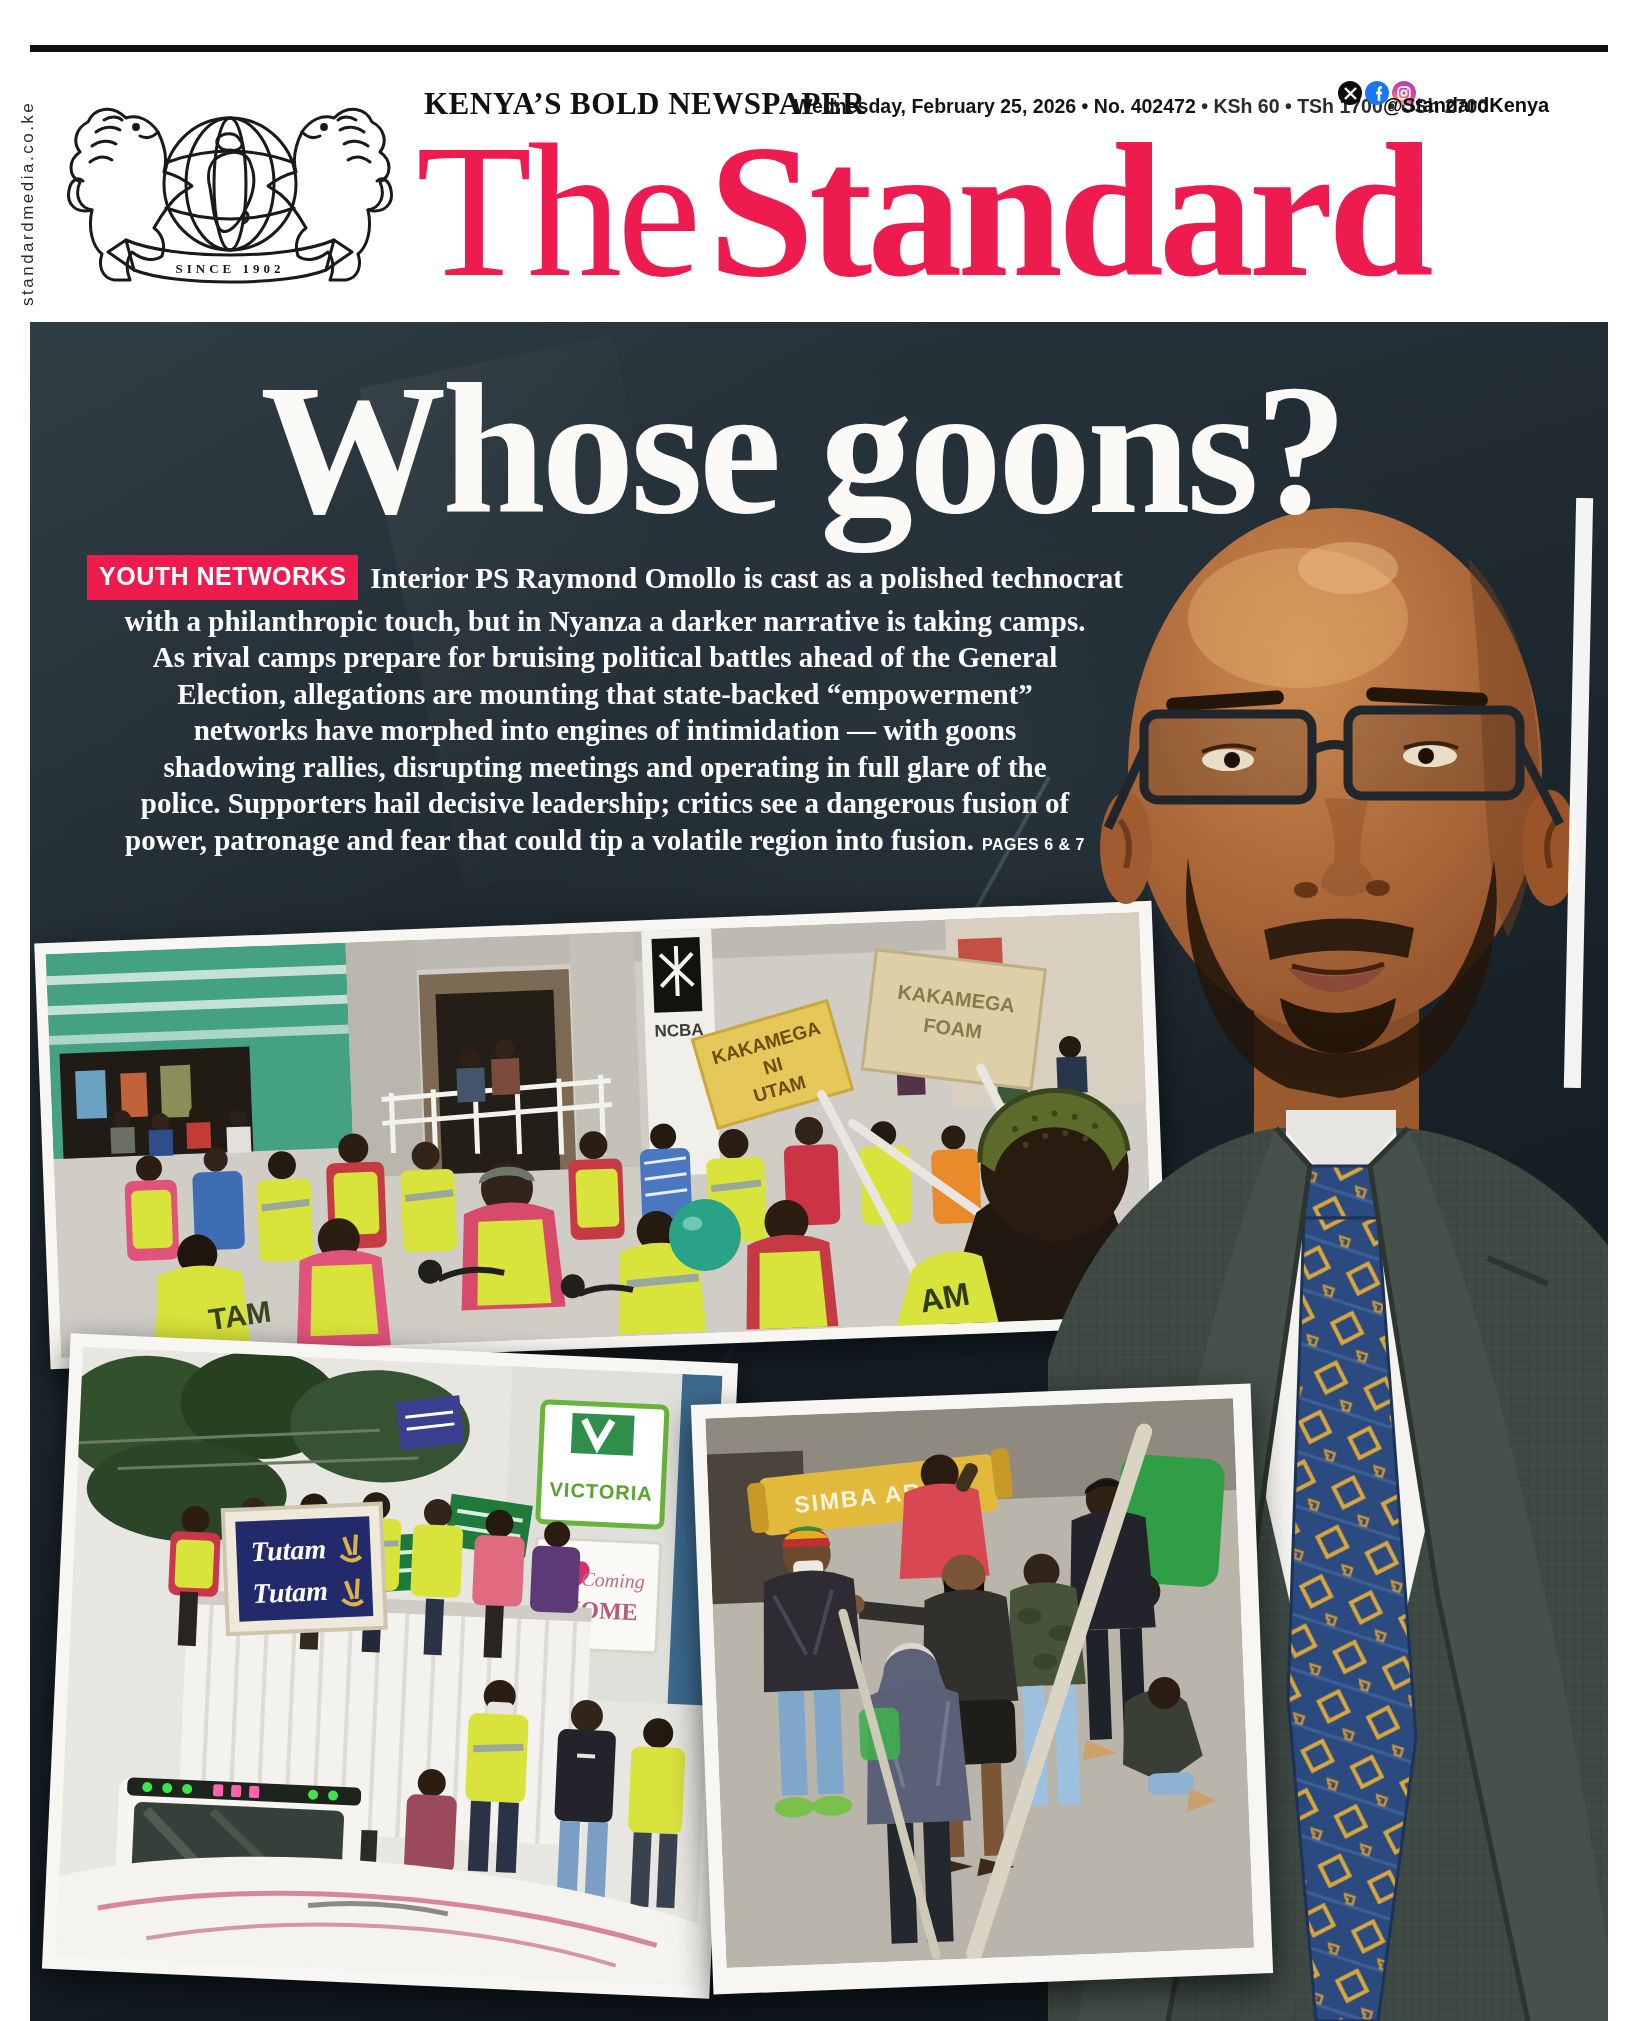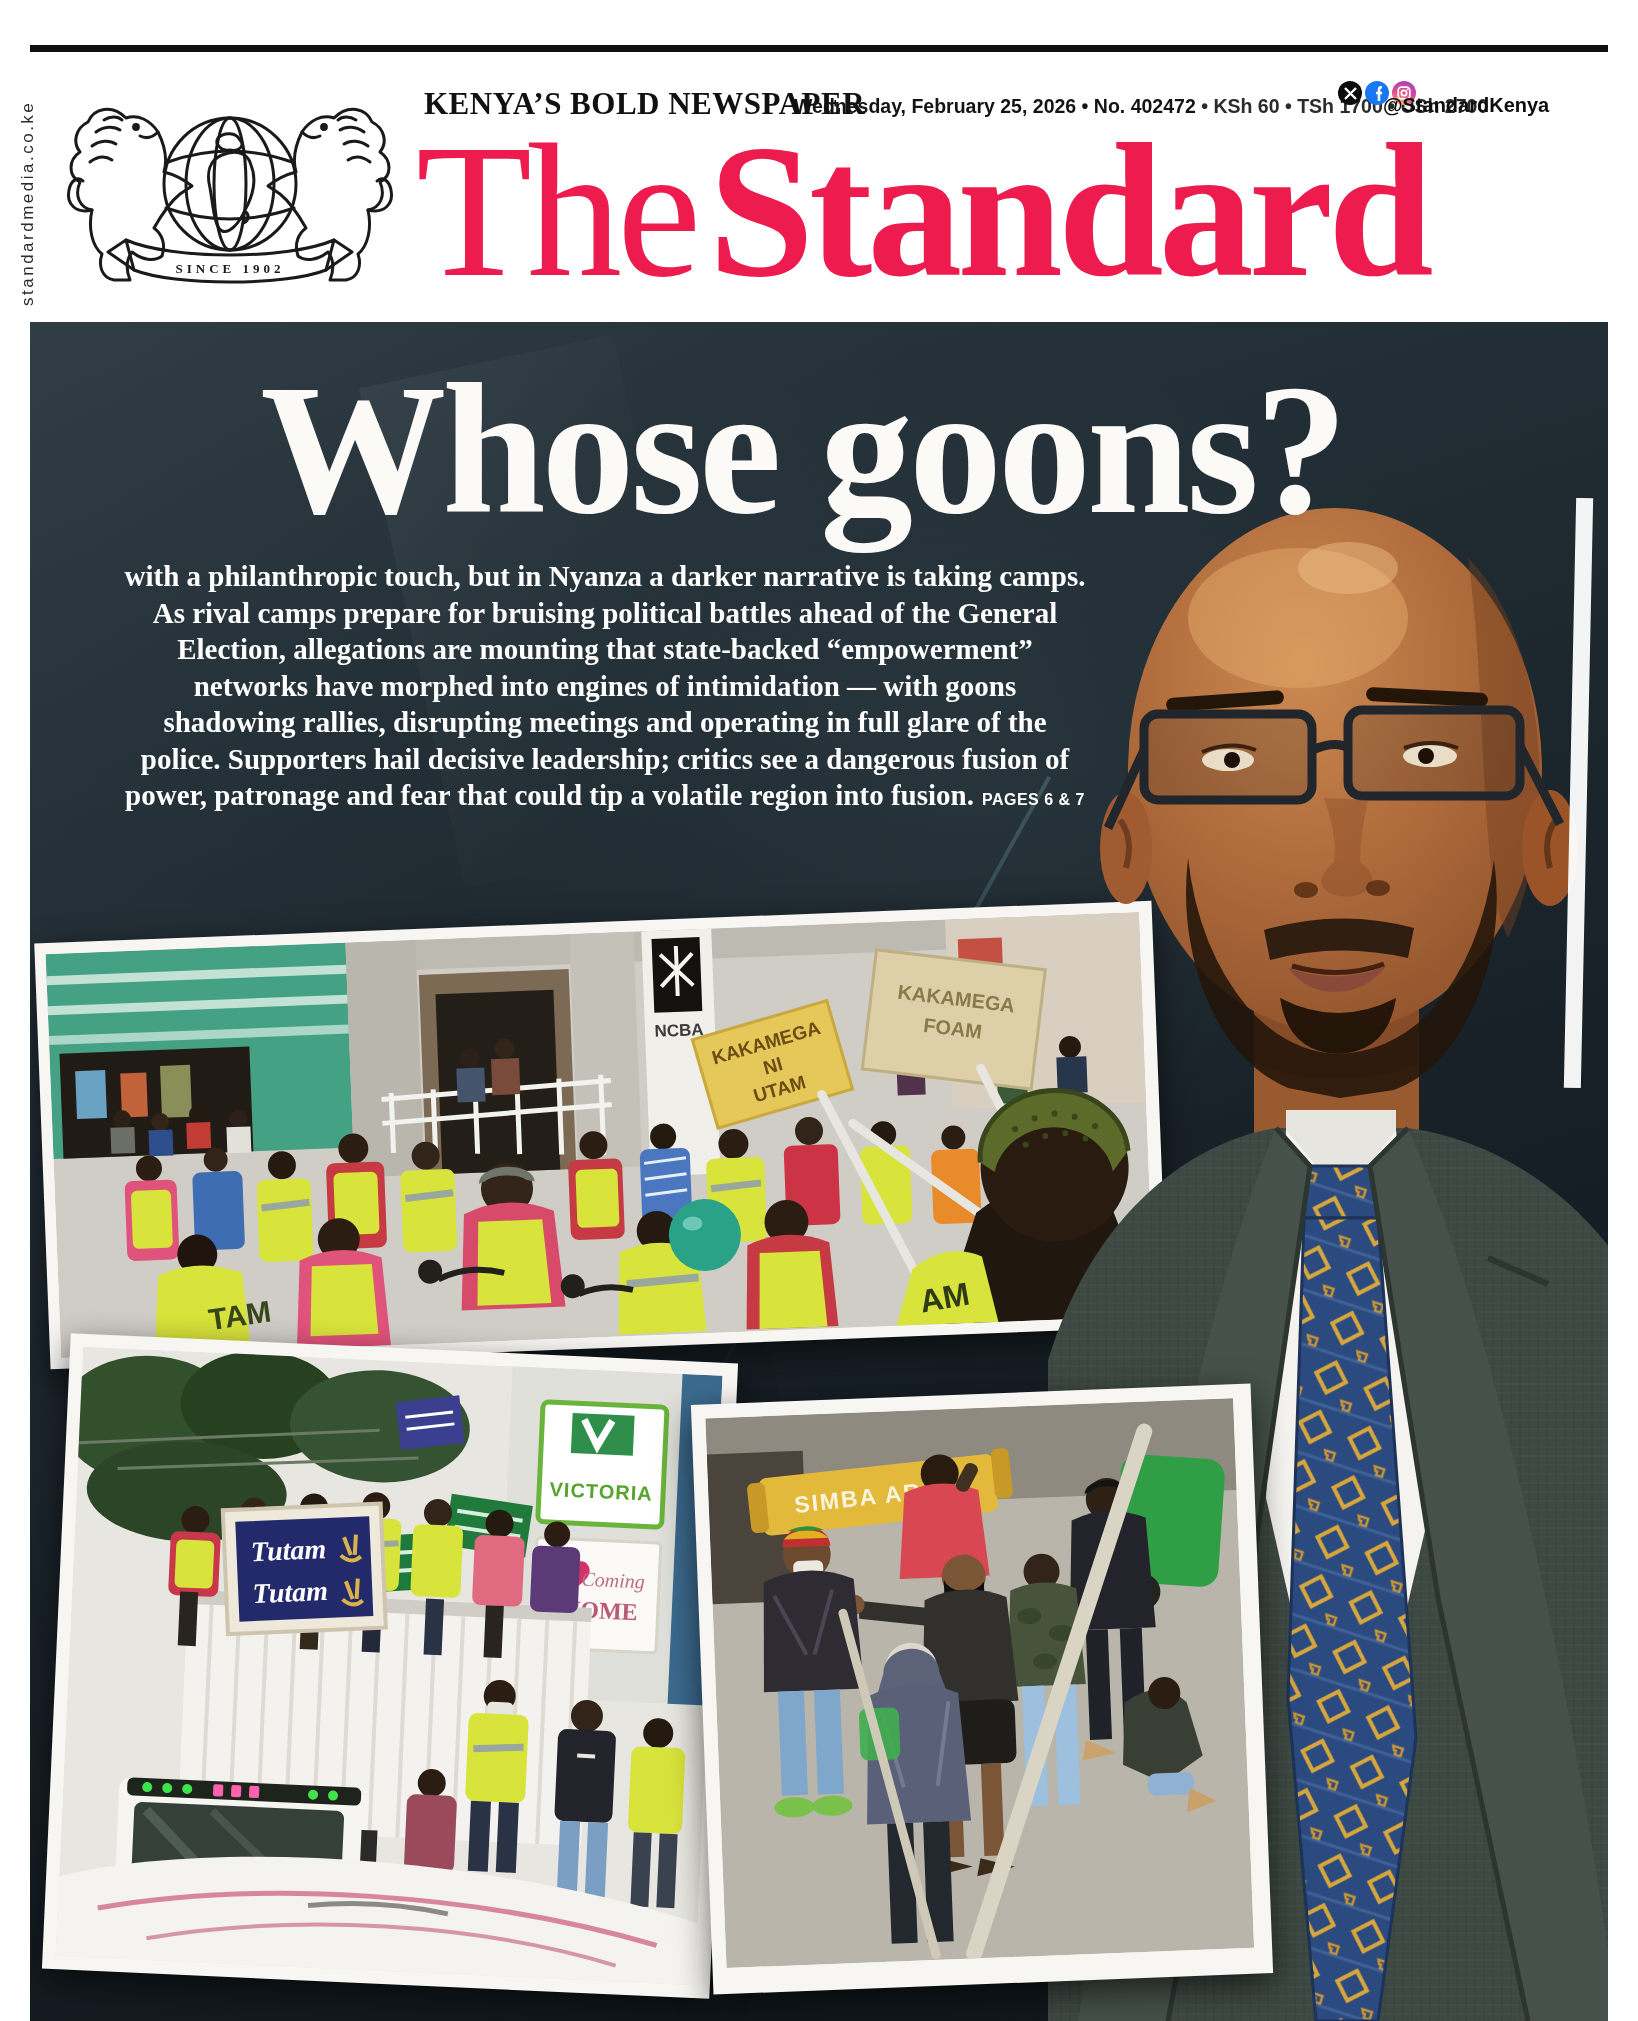--- a/index.html
+++ b/index.html
@@ -134,20 +134,21 @@
     <span class="the">The</span><span class="std">Standard</span>
   </div>
 
   <div class="panel">
     <div class="streak"></div>
     <div class="streak2"></div>
 
     <div class="headline">Whose goons?</div>
 
     <div class="standfirst">
+      <div><span class="kicker">YOUTH NETWORKS</span><span>Interior PS Raymond Omollo is cast as a polished technocrat</span></div>
       <div>with a philanthropic touch, but in Nyanza a darker narrative is taking camps.</div>
       <div>As rival camps prepare for bruising political battles ahead of the General</div>
       <div>Election, allegations are mounting that state-backed “empowerment”</div>
       <div>networks have morphed into engines of intimidation — with goons</div>
       <div>shadowing rallies, disrupting meetings and operating in full glare of the</div>
       <div>police. Supporters hail decisive leadership; critics see a dangerous fusion of</div>
       <div><span>power, patronage and fear that could tip a volatile region into fusion.</span><span class="pages">PAGES 6 &amp; 7</span></div>
     </div>
 
     <div class="photo" id="photo1">

